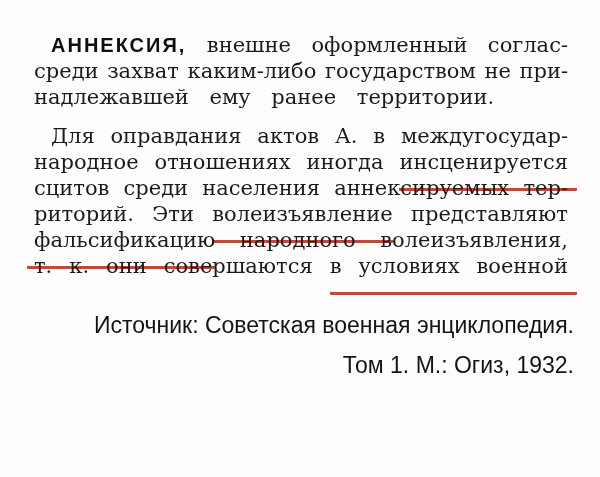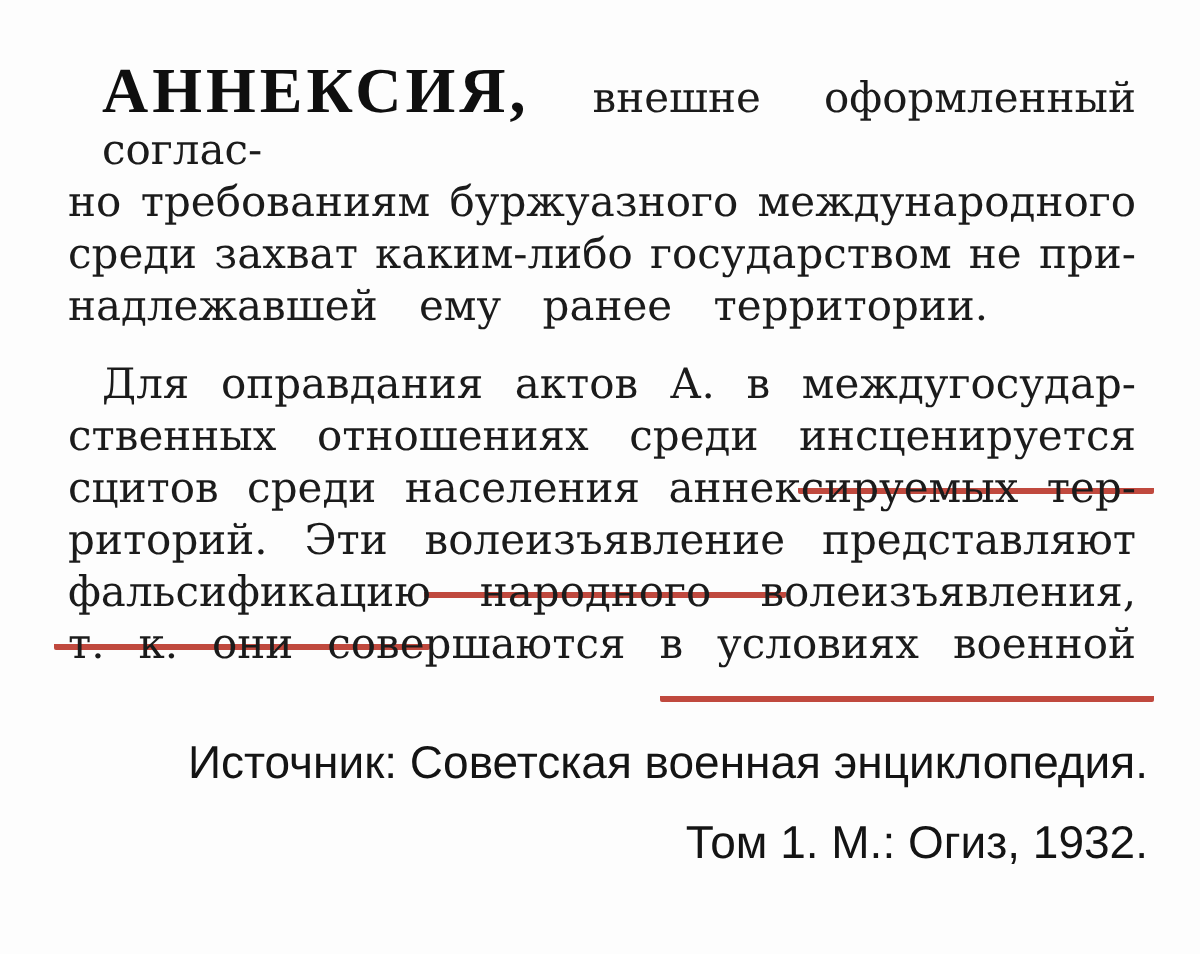--- a/index.html
+++ b/index.html
@@ -25,23 +25,23 @@
   .para { margin: 0 0 13px 0; }
 
   .line {
     text-align: justify;
     text-align-last: justify;
   }
   .line.first { padding-left: 17px; }
   .line.last  { text-align-last: left; }
 
   .term {
-    font-family: Liberation Serif, serif;
+    font-family: Liberation Sans, sans-serif;
     font-weight: bold;
-    font-size: 32px;
+    font-size: 20px;
     letter-spacing: 2px;
     color: #0f0f0f;
   }
 
   .u {
     border-bottom: 3px solid var(--underline-red, #c0493e);
     padding-bottom: 14px;
     border-radius: 1px;
   }
   .u-left  { margin-left: -7px;  padding-left: 7px; }
@@ -57,27 +57,26 @@
     color: #141414;
   }
 </style>
 </head>
 <body>
 
 <div class="page" style="background: rgb(253, 253, 253);">
   <div class="body-text" style="color: rgb(27, 27, 27);">
       <div class="para">
         <div class="line first"><span class="term">АННЕКСИЯ,</span><span> внешне оформленный соглас-</span></div>
-        <div class="line"><span>но требованиям буржуазного международного</span></div>
         <div class="line"><span>среди захват каким-либо государством не при-</span></div>
         <div class="line last" style="word-spacing: 14px;"><span>надлежавшей ему ранее территории.</span></div>
       </div>
       <div class="para">
         <div class="line first"><span>Для оправдания актов А. в междугосудар-</span></div>
-        <div class="line"><span>ственных отношениях среди </span><span class="u u-right">инсценируется</span></div>
+        <div class="line"><span>народное отношениях иногда </span><span class="u u-right">инсценируется</span></div>
         <div class="line"><span>сцитов среди населения аннексируемых тер-</span></div>
         <div class="line"><span>риторий. Эти </span><span class="u">волеизъявление</span><span> представляют</span></div>
         <div class="line"><span class="u u-left">фальсификацию</span><span> народного волеизъявления,</span></div>
         <div class="line"><span>т. к. они совершаются </span><span class="u u-right">в условиях военной</span></div>
       </div>
     </div>
   <div class="source">
     <div>Источник: Советская военная энциклопедия.</div>
     <div>Том 1. М.: Огиз, 1932.</div>
   </div>

